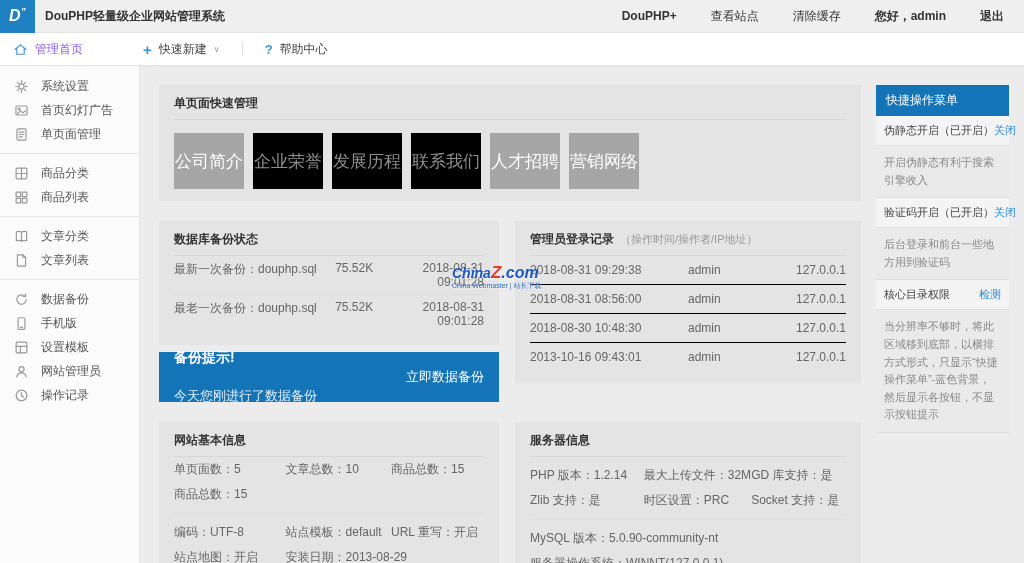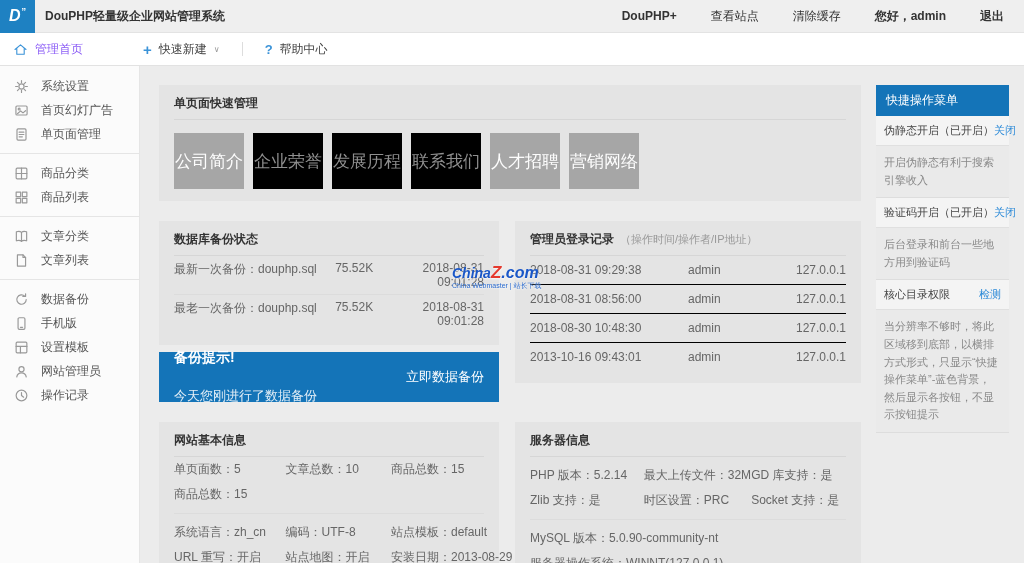--- a/index.html
+++ b/index.html
@@ -331,34 +331,33 @@
         <div class="col-l card">
           <div class="card-title" style="">网站基本信息</div>
           <div class="kv-grid3">
             <span class="kv">单页面数：5</span>
             <span class="kv">文章总数：10</span>
             <span class="kv">商品总数：15</span>
             <span class="kv">商品总数：15</span>
           </div>
           <div class="hrr"></div>
           <div class="kv-grid3">
-            <span class="kv">系统语言：zh_cn</span>
             <span class="kv">编码：UTF-8</span>
             <span class="kv">站点模板：default</span>
             <span class="kv">URL 重写：开启</span>
             <span class="kv">站点地图：开启</span>
             <span class="kv">安装日期：2013-08-29</span>
           </div>
 
         </div>
 
         <div class="col-r card">
           <div class="card-title" style="margin-bottom:6px;">服务器信息</div>
           <div class="kv-grid3">
-            <span class="kv">PHP 版本：5.2.14</span>
+            <span class="kv">PHP 版本：1.2.14</span>
             <span class="kv">最大上传文件：32M</span>
             <span class="kv">GD 库支持：是</span>
             <span class="kv">Zlib 支持：是</span>
             <span class="kv">时区设置：PRC</span>
             <span class="kv">Socket 支持：是</span>
           </div>
           <div class="hrr"></div>
           <div class="line">MySQL 版本：5.0.90-community-nt</div>
           <div class="line">服务器操作系统：WINNT(127.0.0.1)</div>
 

